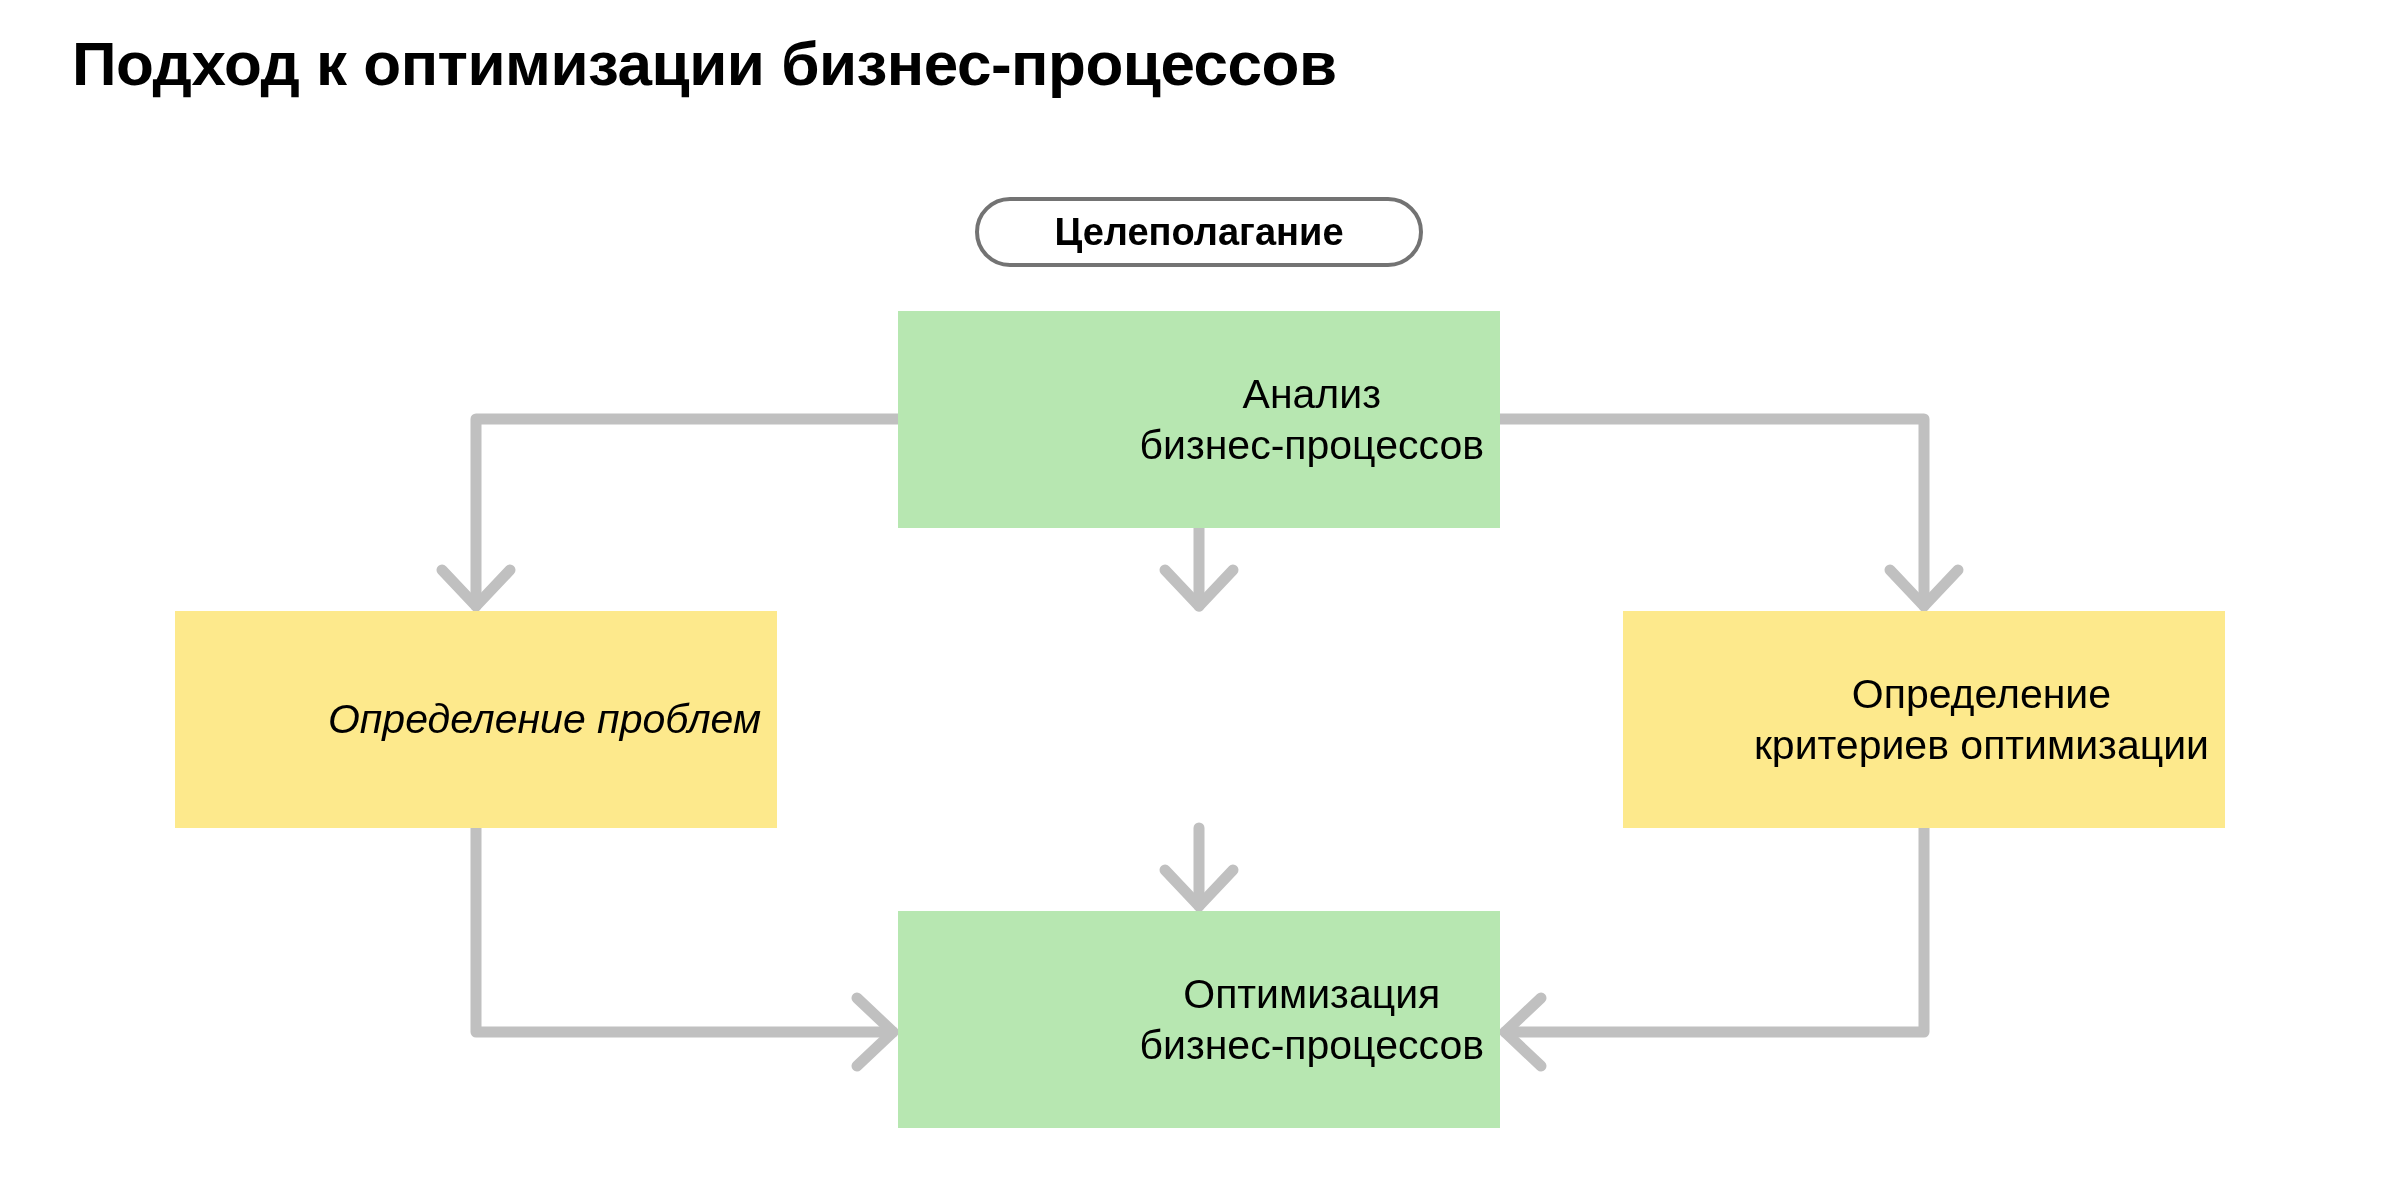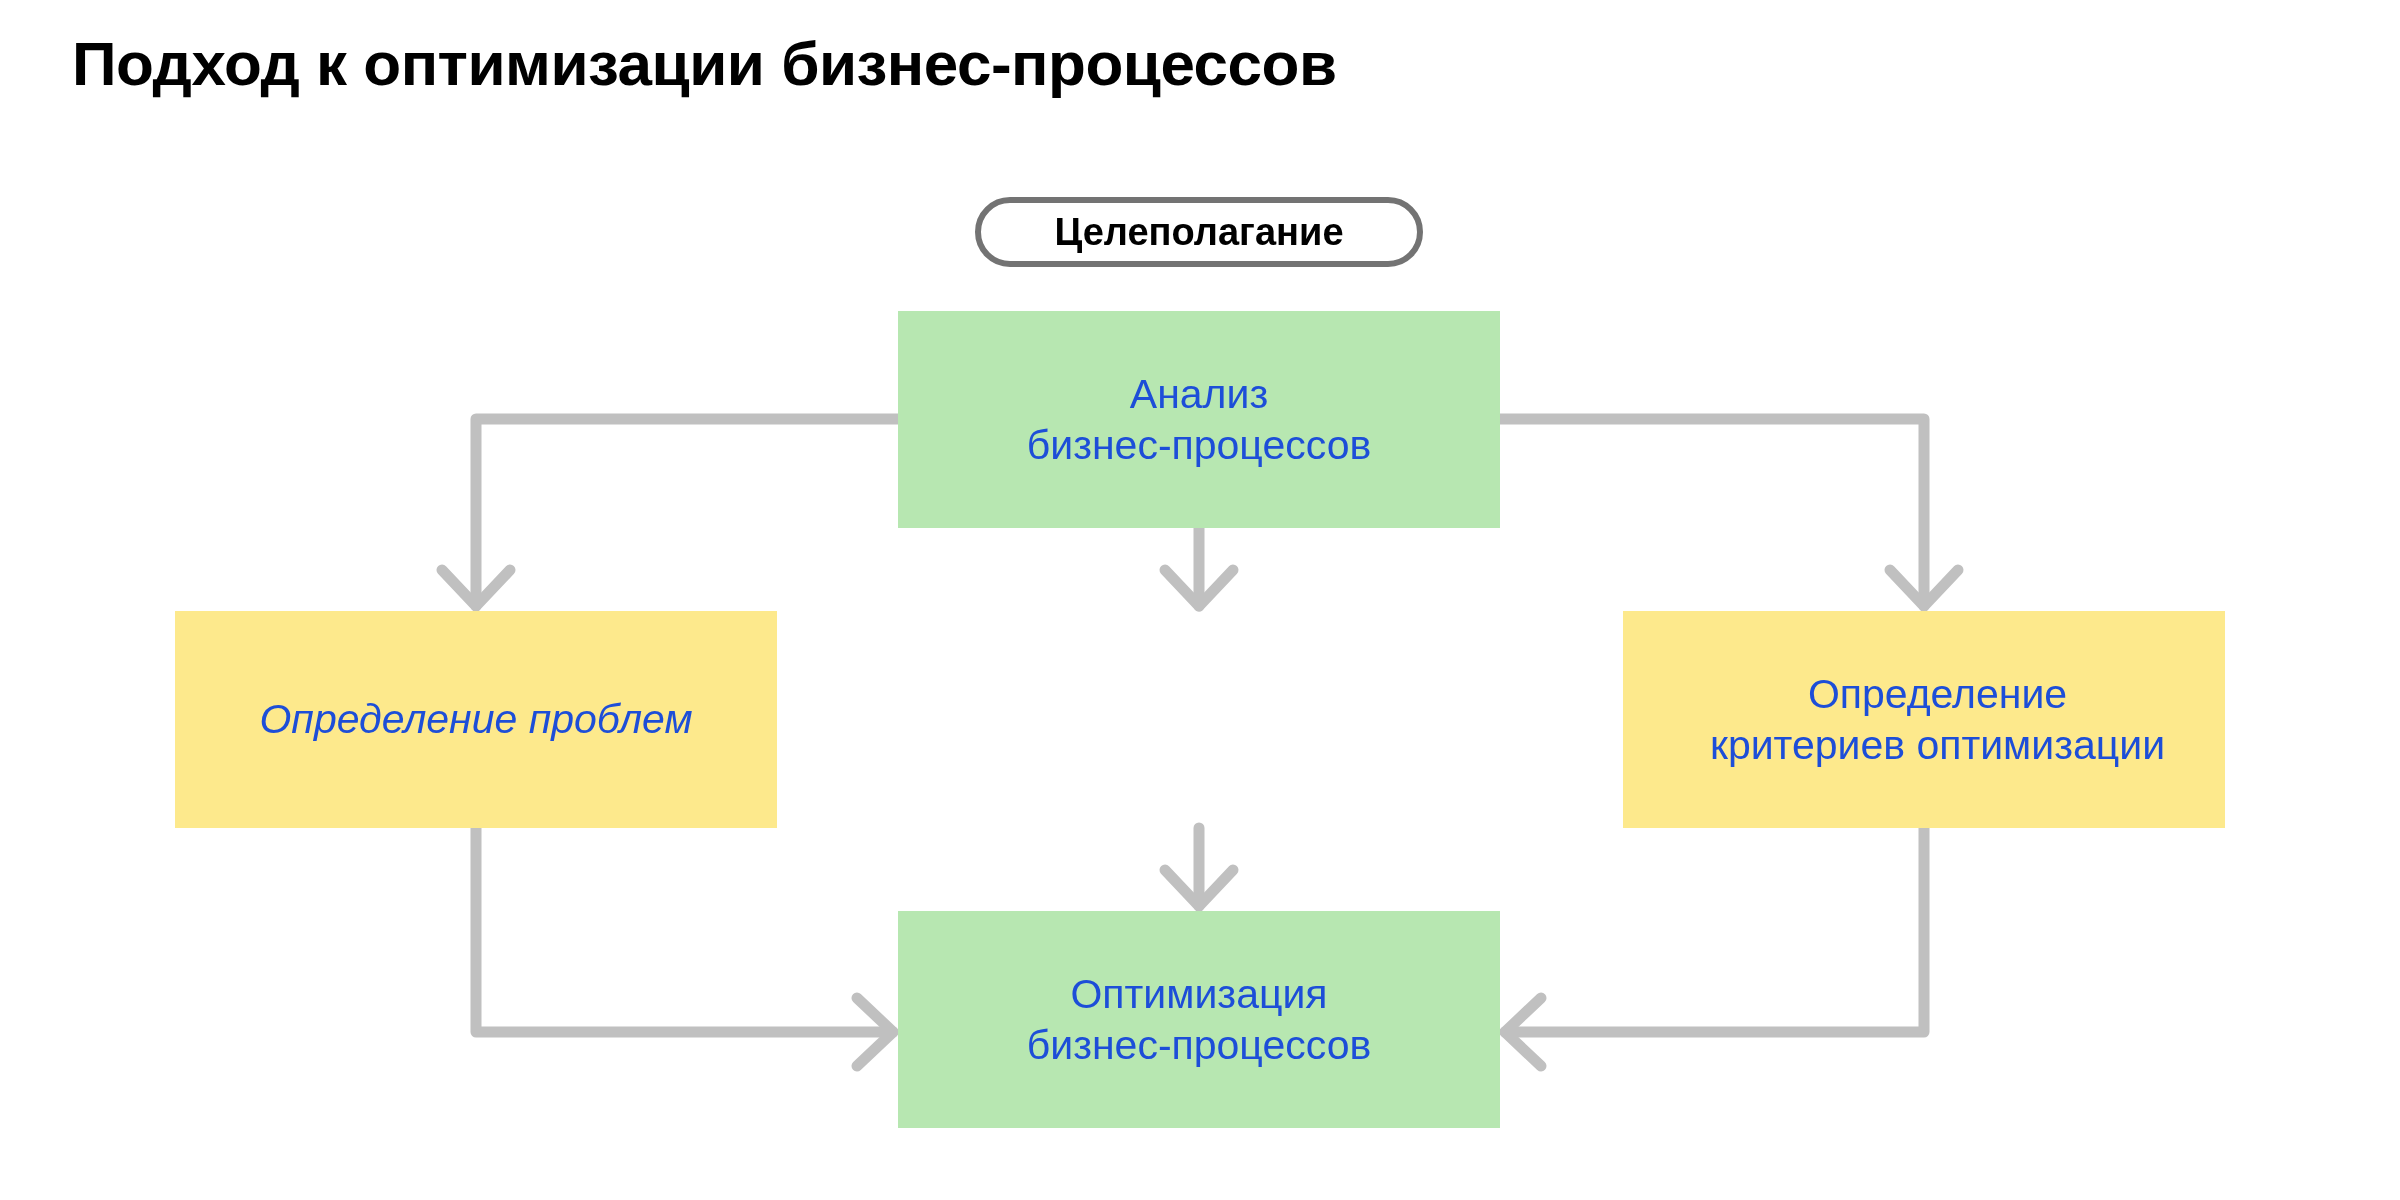--- a/index.html
+++ b/index.html
@@ -22,38 +22,38 @@
     white-space:nowrap;
   }
 
   
   #wires{position:absolute;left:0;top:0;width:2400px;height:1200px;}
 
   .node{
     position:absolute;
     display:flex;
     align-items:center;
-    justify-content:center;
+    justify-content:flex-end;
     text-align:center;
-    color:#1d4ed8;
+    color:#000000;
     font-size:41px;
     line-height:1.22;
     font-weight:400;
     box-sizing:border-box;
     padding:0 16px;
   }
   .green{background:#b7e7b1;}
   .yellow{background:#fde98c;}
 
   #badge{
     position:absolute;
     left:975px; top:197px;
     width:448px; height:70px;
     background:#ffffff;
-    border:6px solid #737373;
+    border:4px solid #737373;
     border-radius:40px;
     display:flex;align-items:center;justify-content:center;
     box-sizing:border-box;
     font-size:38px;
     font-weight:bold;
     color:#000000;
   }
 
   #n-analysis   {left:898px;  top:311px;  width:602px; height:217px;}
   #n-problems   {left:175px;  top:611px;  width:602px; height:217px;font-style:italic;}

